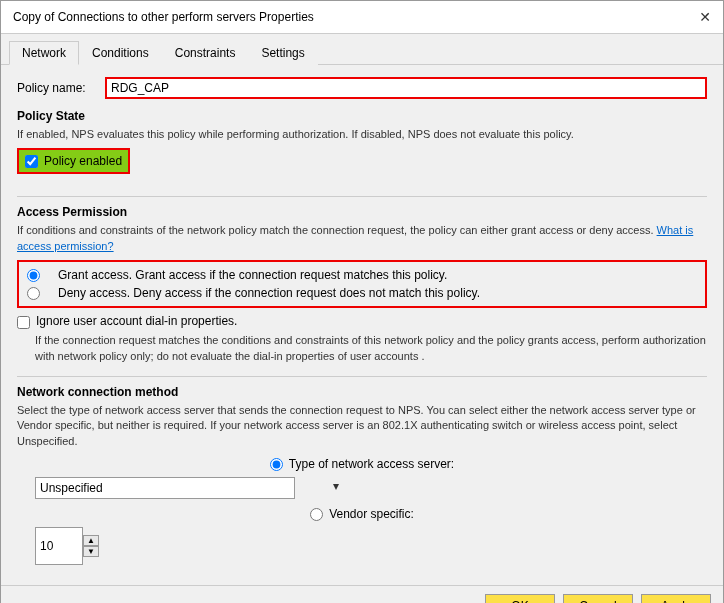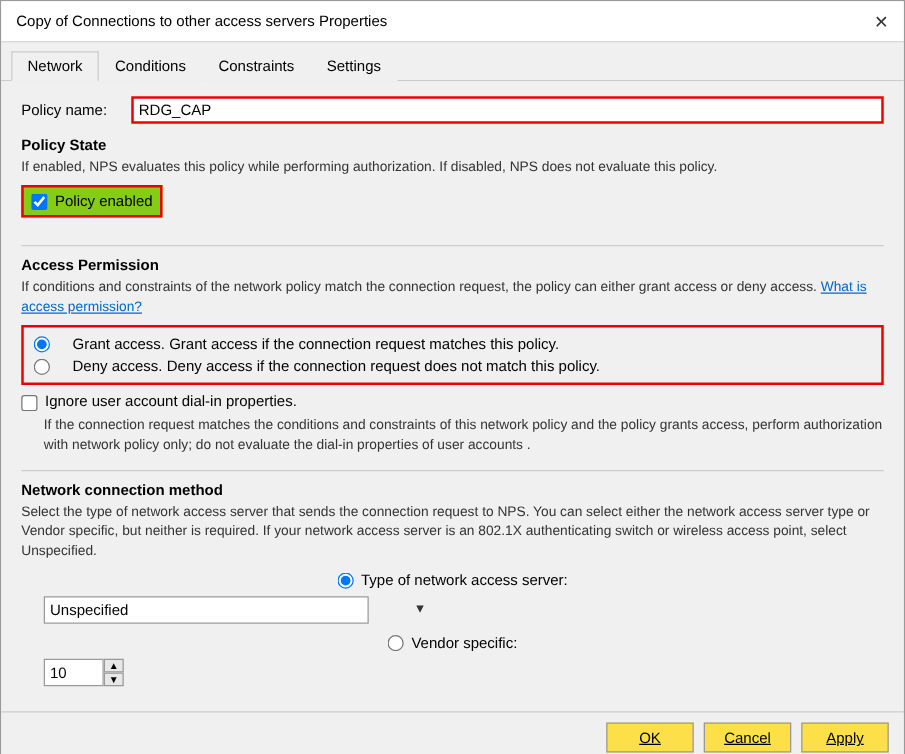--- a/index.html
+++ b/index.html
@@ -203,21 +203,21 @@
       display: flex;
       align-items: center;
       margin-left: 18px;
       margin-bottom: 8px;
     }
     .spinner-input {
       width: 48px;
       height: 22px;
       font-size: 12px;
       border: 1px solid #999;
-      padding: 2px 4px;
+      padding: 18px 4px;
       background: white;
     }
     .spinner-btns {
       display: flex;
       flex-direction: column;
       margin-left: 0;
     }
     .spinner-btn {
       width: 16px;
       height: 11px;
@@ -256,21 +256,21 @@
     .btn-ok {
       min-width: 70px;
     }
   </style>
 </head>
 <body>
 
 <div class="window">
 
   <div class="title-bar">
-    <span class="title-bar-text">Copy of Connections to other access servers Properties</span>
+    <span class="title-bar-text">Copy of Connections to other perform servers Properties</span>
     <button class="title-bar-close">✕</button>
   </div>
 
   <div class="tabs">
     <div class="tab active">
       <span>Network</span>
     </div>
     <div class="tab">
       <span>Conditions</span>
     </div>

